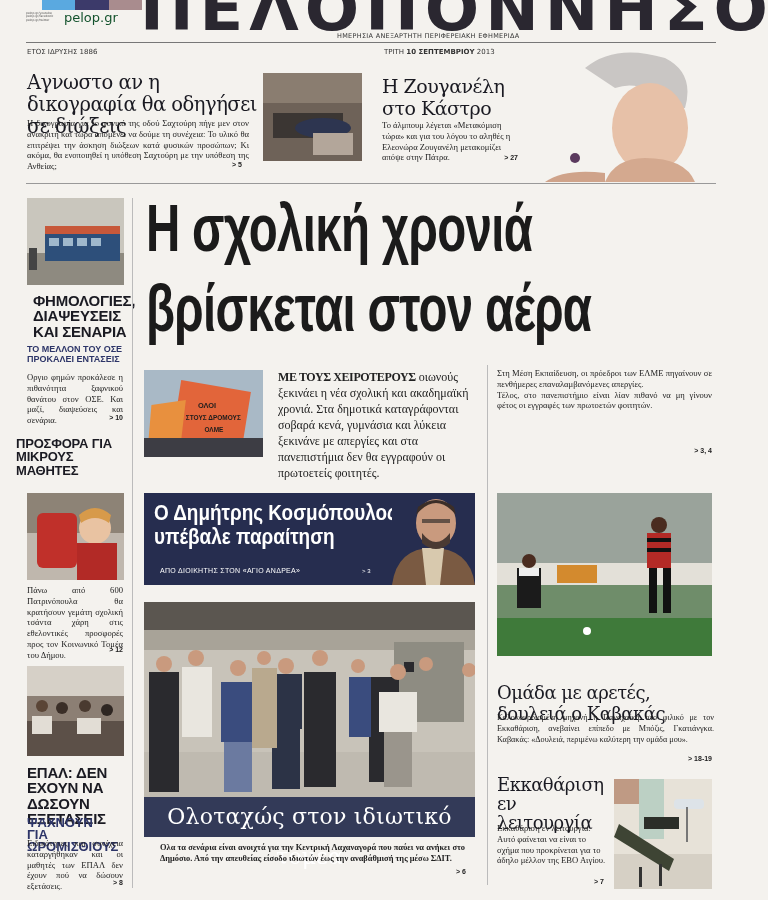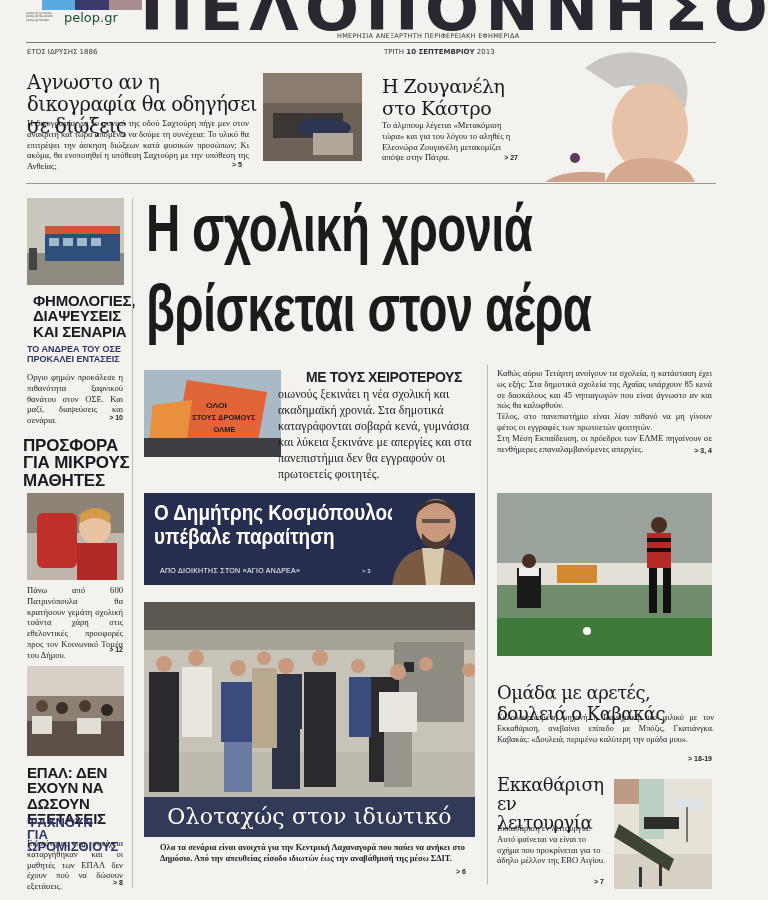--- a/index.html
+++ b/index.html
@@ -88,25 +88,25 @@
       <rect x="18" y="28" width="75" height="35" fill="#2d4f7a"></rect>
       <rect x="18" y="28" width="75" height="8" fill="#c7583a"></rect>
       <rect x="22" y="40" width="10" height="8" fill="#9fb8cc"></rect>
       <rect x="36" y="40" width="10" height="8" fill="#9fb8cc"></rect>
       <rect x="50" y="40" width="10" height="8" fill="#9fb8cc"></rect>
       <rect x="64" y="40" width="10" height="8" fill="#9fb8cc"></rect>
       <rect x="2" y="50" width="8" height="22" fill="#444"></rect>
     </svg>
 </div>
 <div class="abs sans-hd" style="left:33px;top:293px;width:110px;font-size:15px;">ΦΗΜΟΛΟΓΙΕΣ, ΔΙΑΨΕΥΣΕΙΣ ΚΑΙ ΣΕΝΑΡΙΑ</div>
-<div class="abs sub-blue" style="left:27px;top:345px;width:110px;font-size:9px;">ΤΟ ΑΝΔΡΕΑ ΤΟΥ ΟΣΕ ΠΡΟΚΑΛΕΙ ΕΝΤΑΣΕΙΣ</div>
+<div class="abs sub-blue" style="left:27px;top:345px;width:110px;font-size:9px;">ΤΟ ΜΕΛΛΟΝ ΤΟΥ ΟΣΕ ΠΡΟΚΑΛΕΙ ΕΝΤΑΣΕΙΣ</div>
 <div class="abs body-txt" style="left:27px;top:372px;width:96px;">Οργιο φημών προκάλεσε η πιθανότητα ξαφνικού θανάτου στον ΟΣΕ. Και μαζί, διαψεύσεις και σενάρια.</div>
 <div class="abs ref" style="left:95px;top:414px;width:28px;">&gt; 10</div>
 
-<div class="abs sans-hd" style="left:23px;top:437px;width:110px;font-size:17px;">ΠΡΟΣΦΟΡΑ ΓΙΑ ΜΙΚΡΟΥΣ ΜΑΘΗΤΕΣ</div>
+<div class="abs sans-hd" style="left:16px;top:437px;width:110px;font-size:13px;">ΠΡΟΣΦΟΡΑ ΓΙΑ ΜΙΚΡΟΥΣ ΜΑΘΗΤΕΣ</div>
 <div class="abs photo" style="left:27px;top:493px;width:97px;height:87px;">
   <svg viewBox="0 0 97 87" preserveAspectRatio="none">
       <rect width="97" height="87" fill="#bfb7ad"></rect>
       <rect x="0" y="0" width="97" height="40" fill="#8d8376"></rect>
       <rect x="10" y="20" width="40" height="55" rx="6" fill="#c0302a"></rect>
       <circle cx="68" cy="35" r="16" fill="#e9c3a2"></circle>
       <path d="M52 22 Q68 8 84 22 L82 30 Q68 20 54 30 Z" fill="#d79a4a"></path>
       <rect x="50" y="50" width="40" height="37" fill="#b22a26"></rect>
     </svg>
 </div>
@@ -130,38 +130,37 @@
 <div class="abs sub-blue" style="left:27px;top:817px;width:90px;font-size:13px;line-height:12px;">ΨΑΧΝΟΥΝ ΓΙΑ ΩΡΟΜΙΣΘΙΟΥΣ</div>
 <div class="abs body-txt" style="left:27px;top:838px;width:96px;">Ειδικότητες και συνέχεια καταργήθηκαν και οι μαθητές των ΕΠΑΛ δεν έχουν πού να δώσουν εξετάσεις.</div>
 <div class="abs ref" style="left:95px;top:879px;width:28px;">&gt; 8</div>
 
 <div class="abs vdiv" style="left:132px;top:198px;height:690px;"></div>
 
 <div class="abs main-head">
   <div>Η σχολική χρονιά</div>
   <div>βρίσκεται στον αέρα</div>
 </div>
-<div class="abs photo" style="left:144px;top:370px;width:137px;height:87px;">
+<div class="abs photo" style="left:144px;top:370px;width:119px;height:87px;">
   <svg viewBox="0 0 128 87" preserveAspectRatio="none">
       <rect width="128" height="87" fill="#a9b9c6"></rect>
       <path d="M40 10 L115 22 L105 80 L30 70 Z" fill="#e2653a"></path>
       <path d="M8 35 L45 30 L40 70 L5 68 Z" fill="#e8903e"></path>
       <rect x="0" y="68" width="128" height="19" fill="#3d3d44"></rect>
       <text x="58" y="38" font-family="Liberation Sans, sans-serif" font-size="8" font-weight="700" fill="#1d1d1d">ΟΛΟΙ</text>
       <text x="45" y="50" font-family="Liberation Sans, sans-serif" font-size="7" font-weight="700" fill="#1d1d1d">ΣΤΟΥΣ ΔΡΟΜΟΥΣ</text>
       <text x="65" y="62" font-family="Liberation Sans, sans-serif" font-size="7" font-weight="700" fill="#1d1d1d">ΟΛΜΕ</text>
     </svg>
 </div>
 <div class="abs" style="left:278px;top:369px;width:204px;font-family:'Liberation Serif',serif;font-size:12px;line-height:16px;color:#222;">
-  <b style="font-family:Liberation Sans, sans-serif;font-size:14px;letter-spacing:-0.4px;margin-left:28px;">ΜΕ ΤΟΥΣ ΧΕΙΡΟΤΕΡΟΥΣ</b><span> οιωνούς ξεκινάει η νέα σχολική και ακαδημαϊκή χρονιά. Στα δημοτικά καταγράφονται σοβαρά κενά, γυμνάσια και λύκεια ξεκινάνε με απεργίες και στα πανεπιστήμια δεν θα εγγραφούν οι πρωτοετείς φοιτητές.</span>
+  <b style="font-family:Liberation Serif, serif;font-size:12px;letter-spacing:-0.4px;">ΜΕ ΤΟΥΣ ΧΕΙΡΟΤΕΡΟΥΣ</b><span> οιωνούς ξεκινάει η νέα σχολική και ακαδημαϊκή χρονιά. Στα δημοτικά καταγράφονται σοβαρά κενά, γυμνάσια και λύκεια ξεκινάνε με απεργίες και στα πανεπιστήμια δεν θα εγγραφούν οι πρωτοετείς φοιτητές.</span>
 </div>
 <div class="abs body-txt" style="left:497px;top:368px;width:215px;">
-  <div>Καθώς αύριο Τετάρτη ανοίγουν τα σχολεία, η κατάσταση έχει ως εξής: Στα δημοτικά σχολεία της Αχαΐας υπάρχουν 85 κενά σε δασκάλους και 45 νηπιαγωγών που είναι άγνωστο αν και πώς θα καλυφθούν.</div>
+  <div>Στη Μέση Εκπαίδευση, οι πρόεδροι των ΕΛΜΕ πηγαίνουν σε πενθήμερες επαναλαμβανόμενες απεργίες.</div>
   <div>Τέλος, στο πανεπιστήμιο είναι λίαν πιθανό να μη γίνουν φέτος οι εγγραφές των πρωτοετών φοιτητών.</div>
-  <div>Στη Μέση Εκπαίδευση, οι πρόεδροι των ΕΛΜΕ πηγαίνουν σε πενθήμερες επαναλαμβανόμενες απεργίες.</div>
 </div>
 <div class="abs ref" style="left:680px;top:447px;width:32px;">&gt; 3, 4</div>
 
 <div class="abs banner">
   <div class="abs banner-title">
     <div>Ο Δημήτρης Κοσμόπουλος</div>
     <div>υπέβαλε παραίτηση</div>
   </div>
   <div class="abs banner-sub">ΑΠΟ ΔΙΟΙΚΗΤΗΣ ΣΤΟΝ «ΑΓΙΟ ΑΝΔΡΕΑ»</div>
   <div class="abs banner-ref">&gt; 3</div>

